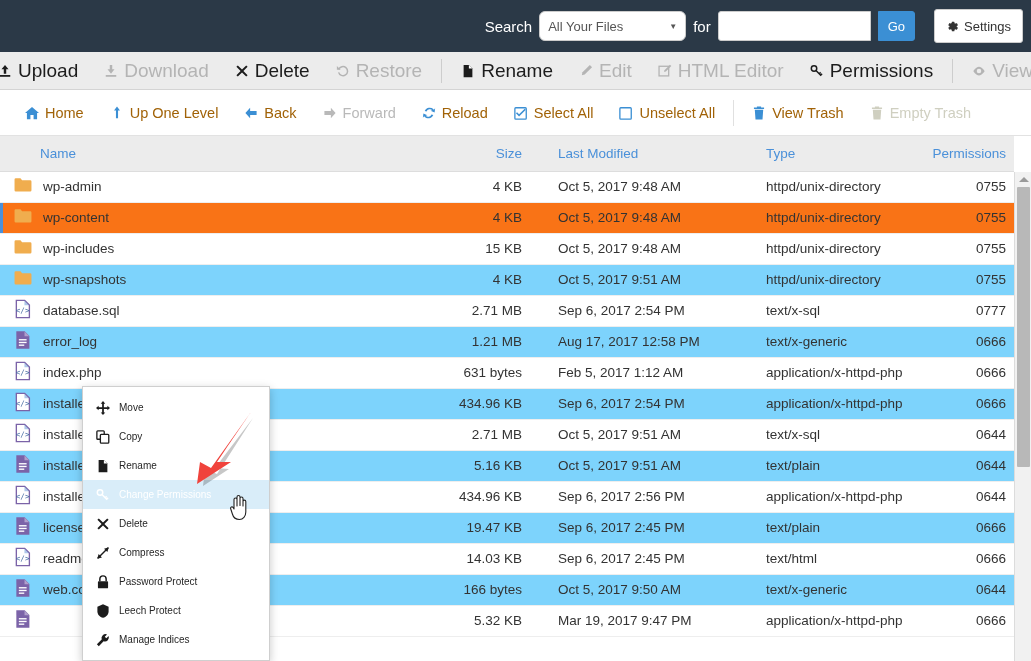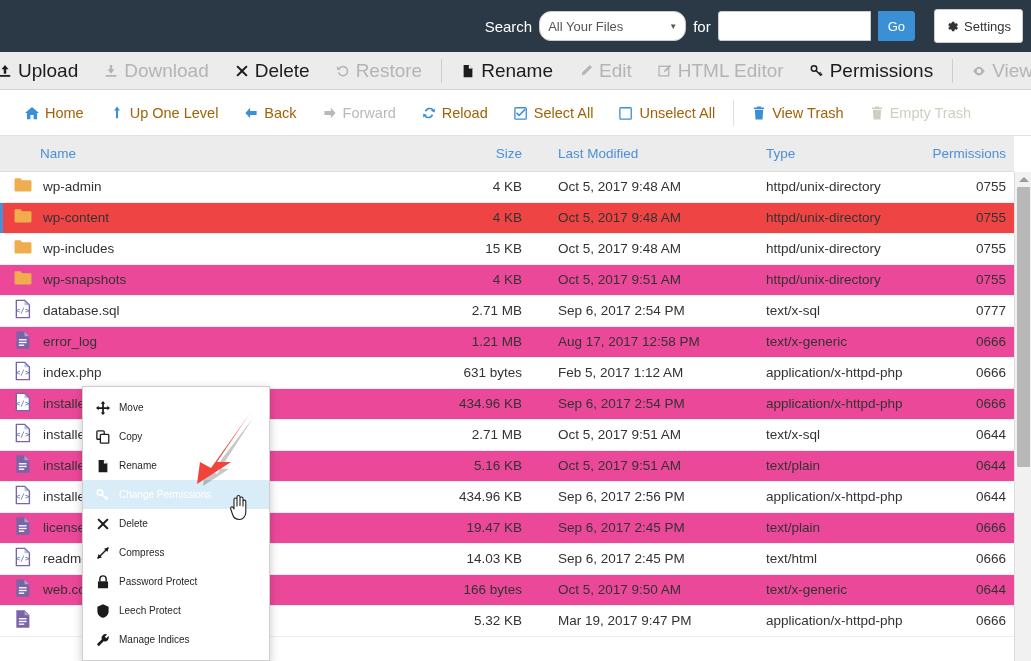--- a/index.html
+++ b/index.html
@@ -24,21 +24,21 @@
   }
   .search-wrap { display: flex; align-items: center; gap: 7px; }
   .search-label {
     color: #ffffff;
     font-size: 15px;
   }
   .search-select {
     width: 147px; height: 30px;
     background: #ffffff;
     border: 1px solid #ccc;
-    border-radius: 12px;
+    border-radius: 6px;
     display: flex; align-items: center;
     padding: 0 8px;
     font-size: 13px;
     color: #555;
     position: relative;
     cursor: pointer;
   }
   .search-select .caret {
     position: absolute; right: 8px;
     font-size: 8px; color: #555;
@@ -162,23 +162,23 @@
     cursor: pointer;
   }
   th.c-name   { width: 420px; padding-left: 40px !important; }
   th.c-size   { width: 128px; text-align: right !important; padding-right: 26px !important; }
   th.c-mod    { width: 200px; padding-left: 10px !important; }
   th.c-type   { width: 160px; padding-left: 18px !important; }
   th.c-perm   { width: 106px; text-align: right !important; padding-right: 8px !important; }
 
   table.filelist tbody tr { height: 31px; }
   table.filelist tbody tr.odd  { background: #ffffff; }
-  table.filelist tbody tr.even { background: #ec4899; }
+  table.filelist tbody tr.even { background: #7dd3fc; }
   table.filelist tbody tr.selected {
-    background: #ef4444;
+    background: #f97316;
     margin-left: 25px;
   }
   table.filelist tbody td {
     padding: 0;
     border-bottom: 1px solid #eeeeee;
     color: #333333;
     vertical-align: middle;
   }
   td.c-name {
     padding-left: 14px !important;

